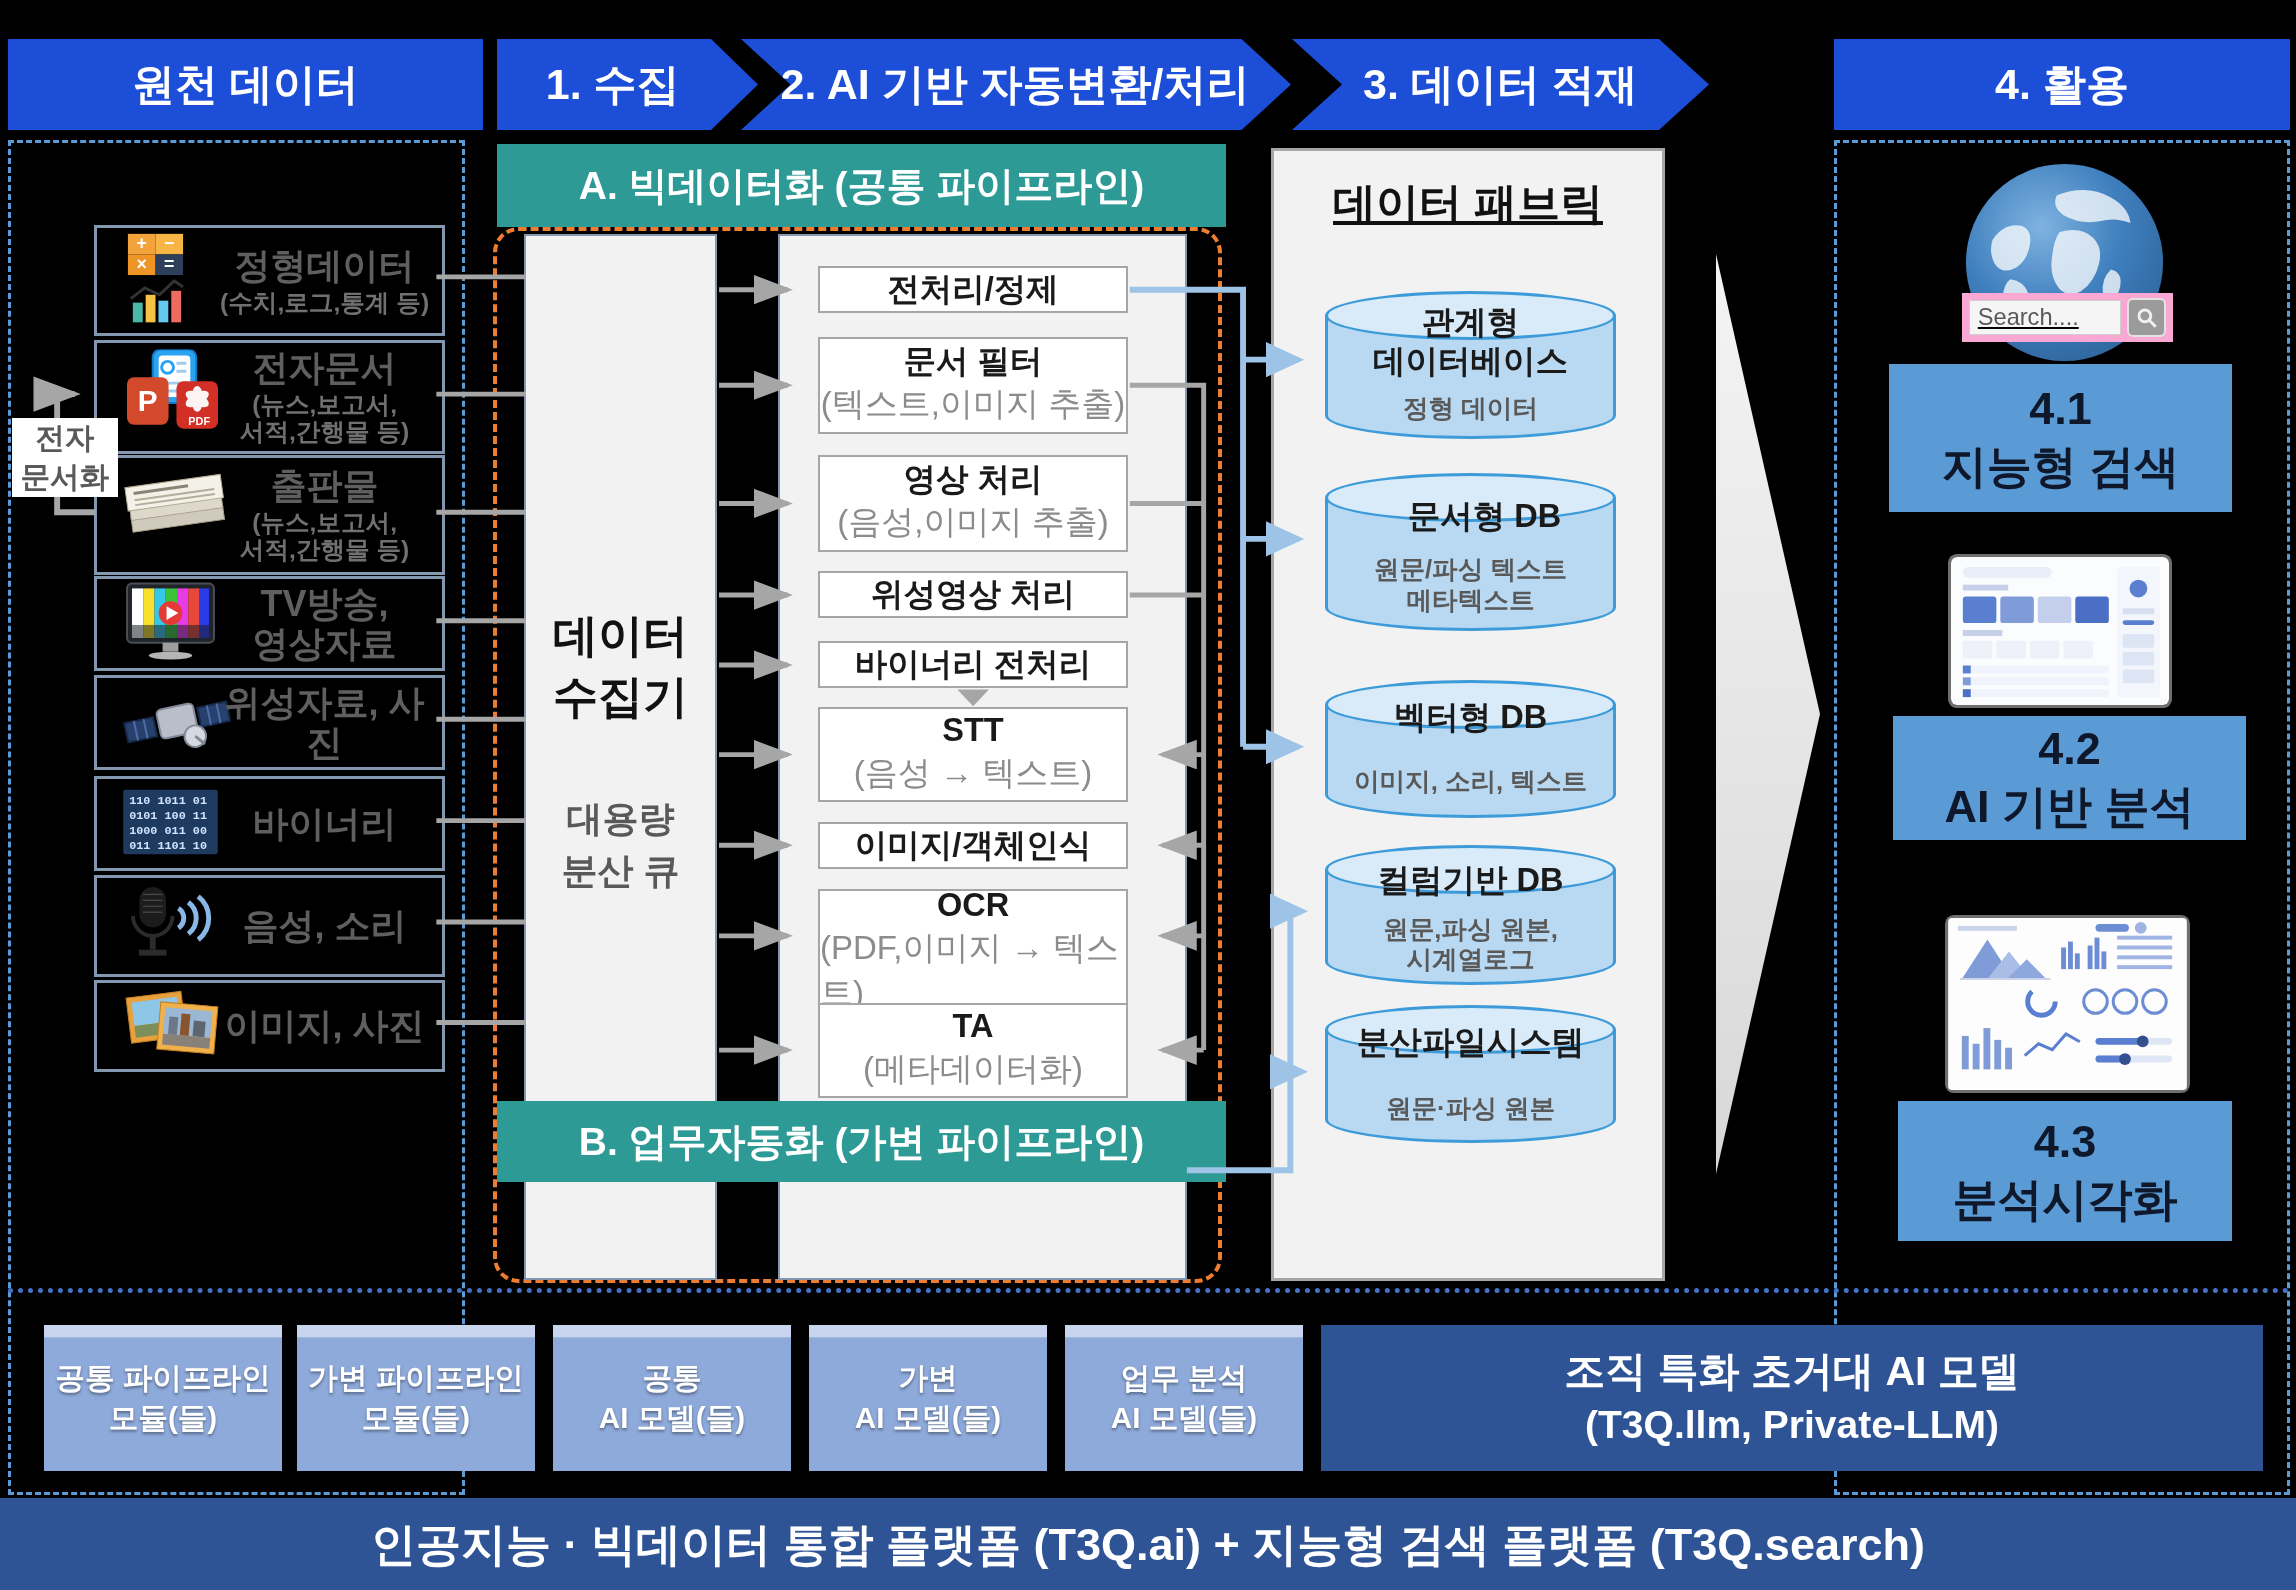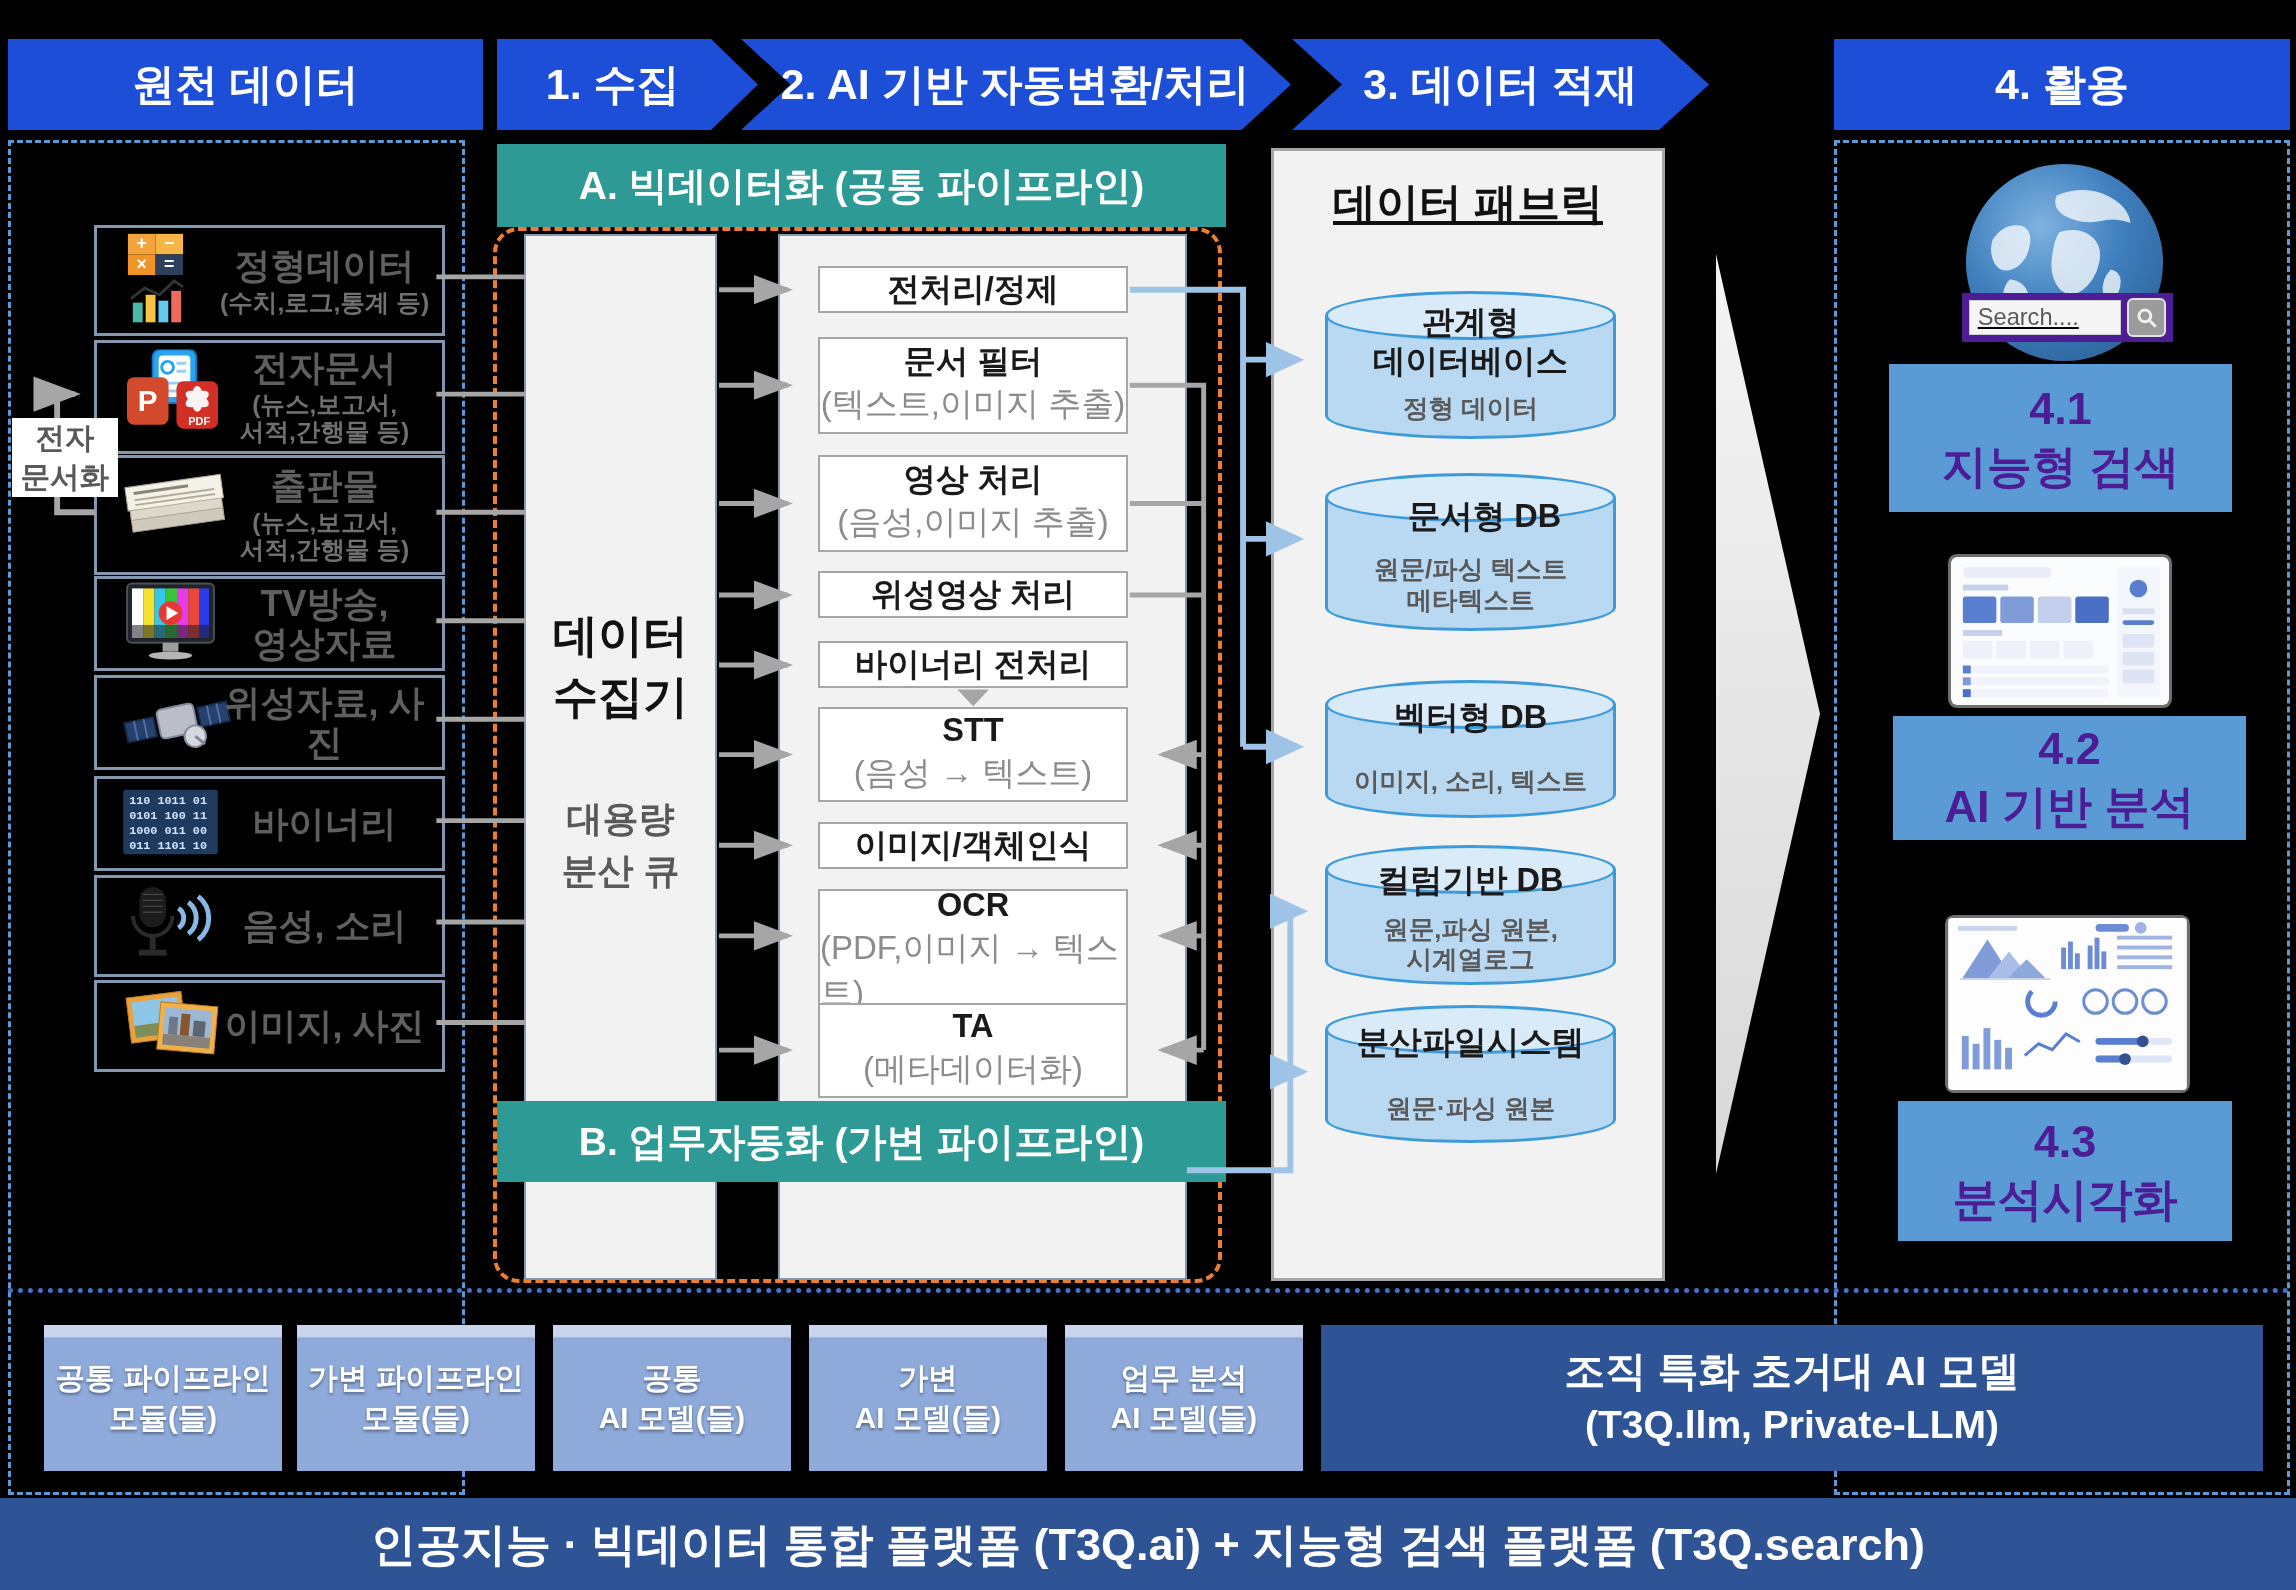--- a/index.html
+++ b/index.html
@@ -36,21 +36,21 @@
   .cyl{position:absolute;left:1325px;width:291px;z-index:2;}
   .cyl .cyl-body{position:absolute;left:0;right:0;top:23.6px;bottom:0;background:#b9d9f2;
                  border:3px solid #3d9bd9;border-top:none;border-radius:0 0 50% 50% / 0 0 23.6px 23.6px;}
   .cyl .cyl-top{position:absolute;left:0;right:0;top:0;height:49px;background:#d9ebf9;
                 border:3px solid #3d9bd9;border-radius:50%;box-sizing:border-box;}
   .cyl .cyl-title{position:absolute;left:0;right:0;top:11.8px;text-align:center;font-size:32.5px;
                   font-weight:bold;color:#1a1a1a;line-height:1.2;white-space:pre-line;z-index:2;}
   .cyl .cyl-sub{position:absolute;left:0;right:0;bottom:15.8px;text-align:center;font-size:25.6px;
                 font-weight:bold;color:#595959;line-height:1.2;white-space:pre-line;z-index:2;}
   
-  .card{position:absolute;background:#5b9bd5;color:#4c1d95;font-weight:bold;text-align:center;
+  .card{position:absolute;background:#5b9bd5;color:#0f172a;font-weight:bold;text-align:center;
         display:flex;flex-direction:column;align-items:center;justify-content:center;z-index:2;}
   .card .num{font-size:45px;line-height:1.3;}
   .card .lbl{font-size:45px;line-height:1.3;}
   
   .module{position:absolute;top:1325px;height:146px;width:238px;color:#fff;font-weight:bold;font-size:29.6px;
           background:linear-gradient(180deg,#c9d5ef 0px,#c9d5ef 11.8px,#8eaadb 12.8px);
           display:flex;align-items:center;justify-content:center;text-align:center;line-height:1.35;
           white-space:pre-line;text-shadow:0 2px 3px rgba(0,0,0,.4);}
   .llm-box{position:absolute;top:1325px;height:146px;left:1321px;width:942px;background:#2f5496;color:#fff;
            font-weight:bold;display:flex;flex-direction:column;align-items:center;justify-content:center;
@@ -372,21 +372,21 @@
       <circle cx="103" cy="103" r="100" fill="url(#gg)"></circle>
       <g fill="#ffffff" opacity="0.75">
         <path d="M95 35 q30 -12 55 2 q18 10 20 26 q-16 -6 -30 -2 q-20 4 -38 -6 q-12 -8 -7 -20z"></path>
         <path d="M98 72 q22 -6 34 6 q10 10 6 26 q-4 18 -18 28 q-12 8 -22 -2 q-10 -12 -8 -30 q2 -20 8 -28z"></path>
         <path d="M30 80 q12 -18 30 -14 q10 4 8 18 q-2 16 -14 24 q-14 8 -22 -4 q-6 -12 -2 -24z"></path>
         <path d="M48 120 q14 2 18 14 q4 14 -4 26 q-8 10 -16 2 q-8 -10 -6 -24 q2 -14 8 -18z"></path>
         <path d="M150 110 q10 2 10 12 q0 12 -8 18 q-8 4 -10 -6 q-2 -14 8 -24z"></path>
       </g>
     </svg>
   </div>
-  <div class="abs" style="left:1962px;top:293px;width:211px;height:49px;background:#4c1d95;z-index:3;display:flex;align-items:center;padding:0 6.9px;">
+  <div class="abs" style="left:1962px;top:293px;width:211px;height:49px;background:#f9a8d4;z-index:3;display:flex;align-items:center;padding:0 6.9px;">
     <div style="flex:1;height:33px;background:#f5f5f5;border:1px solid #cfcfcf;display:flex;align-items:center;padding-left:7.9px;
                 font-size:23.6px;color:#595959;">Search....</div>
     <div style="width:35px;height:35px;margin-left:5.9px;background:#9b9b9b;border:2px solid #e3e3e3;border-radius:5.9px;
                 display:flex;align-items:center;justify-content:center;">
       <svg width="21.7" height="21.7" viewBox="0 0 22 22">
         <circle cx="9" cy="9" r="6" fill="none" stroke="#f0f0f0" stroke-width="3"></circle>
         <line x1="13.5" y1="13.5" x2="20" y2="20" stroke="#f0f0f0" stroke-width="3"></line>
       </svg>
     </div>
   </div>

